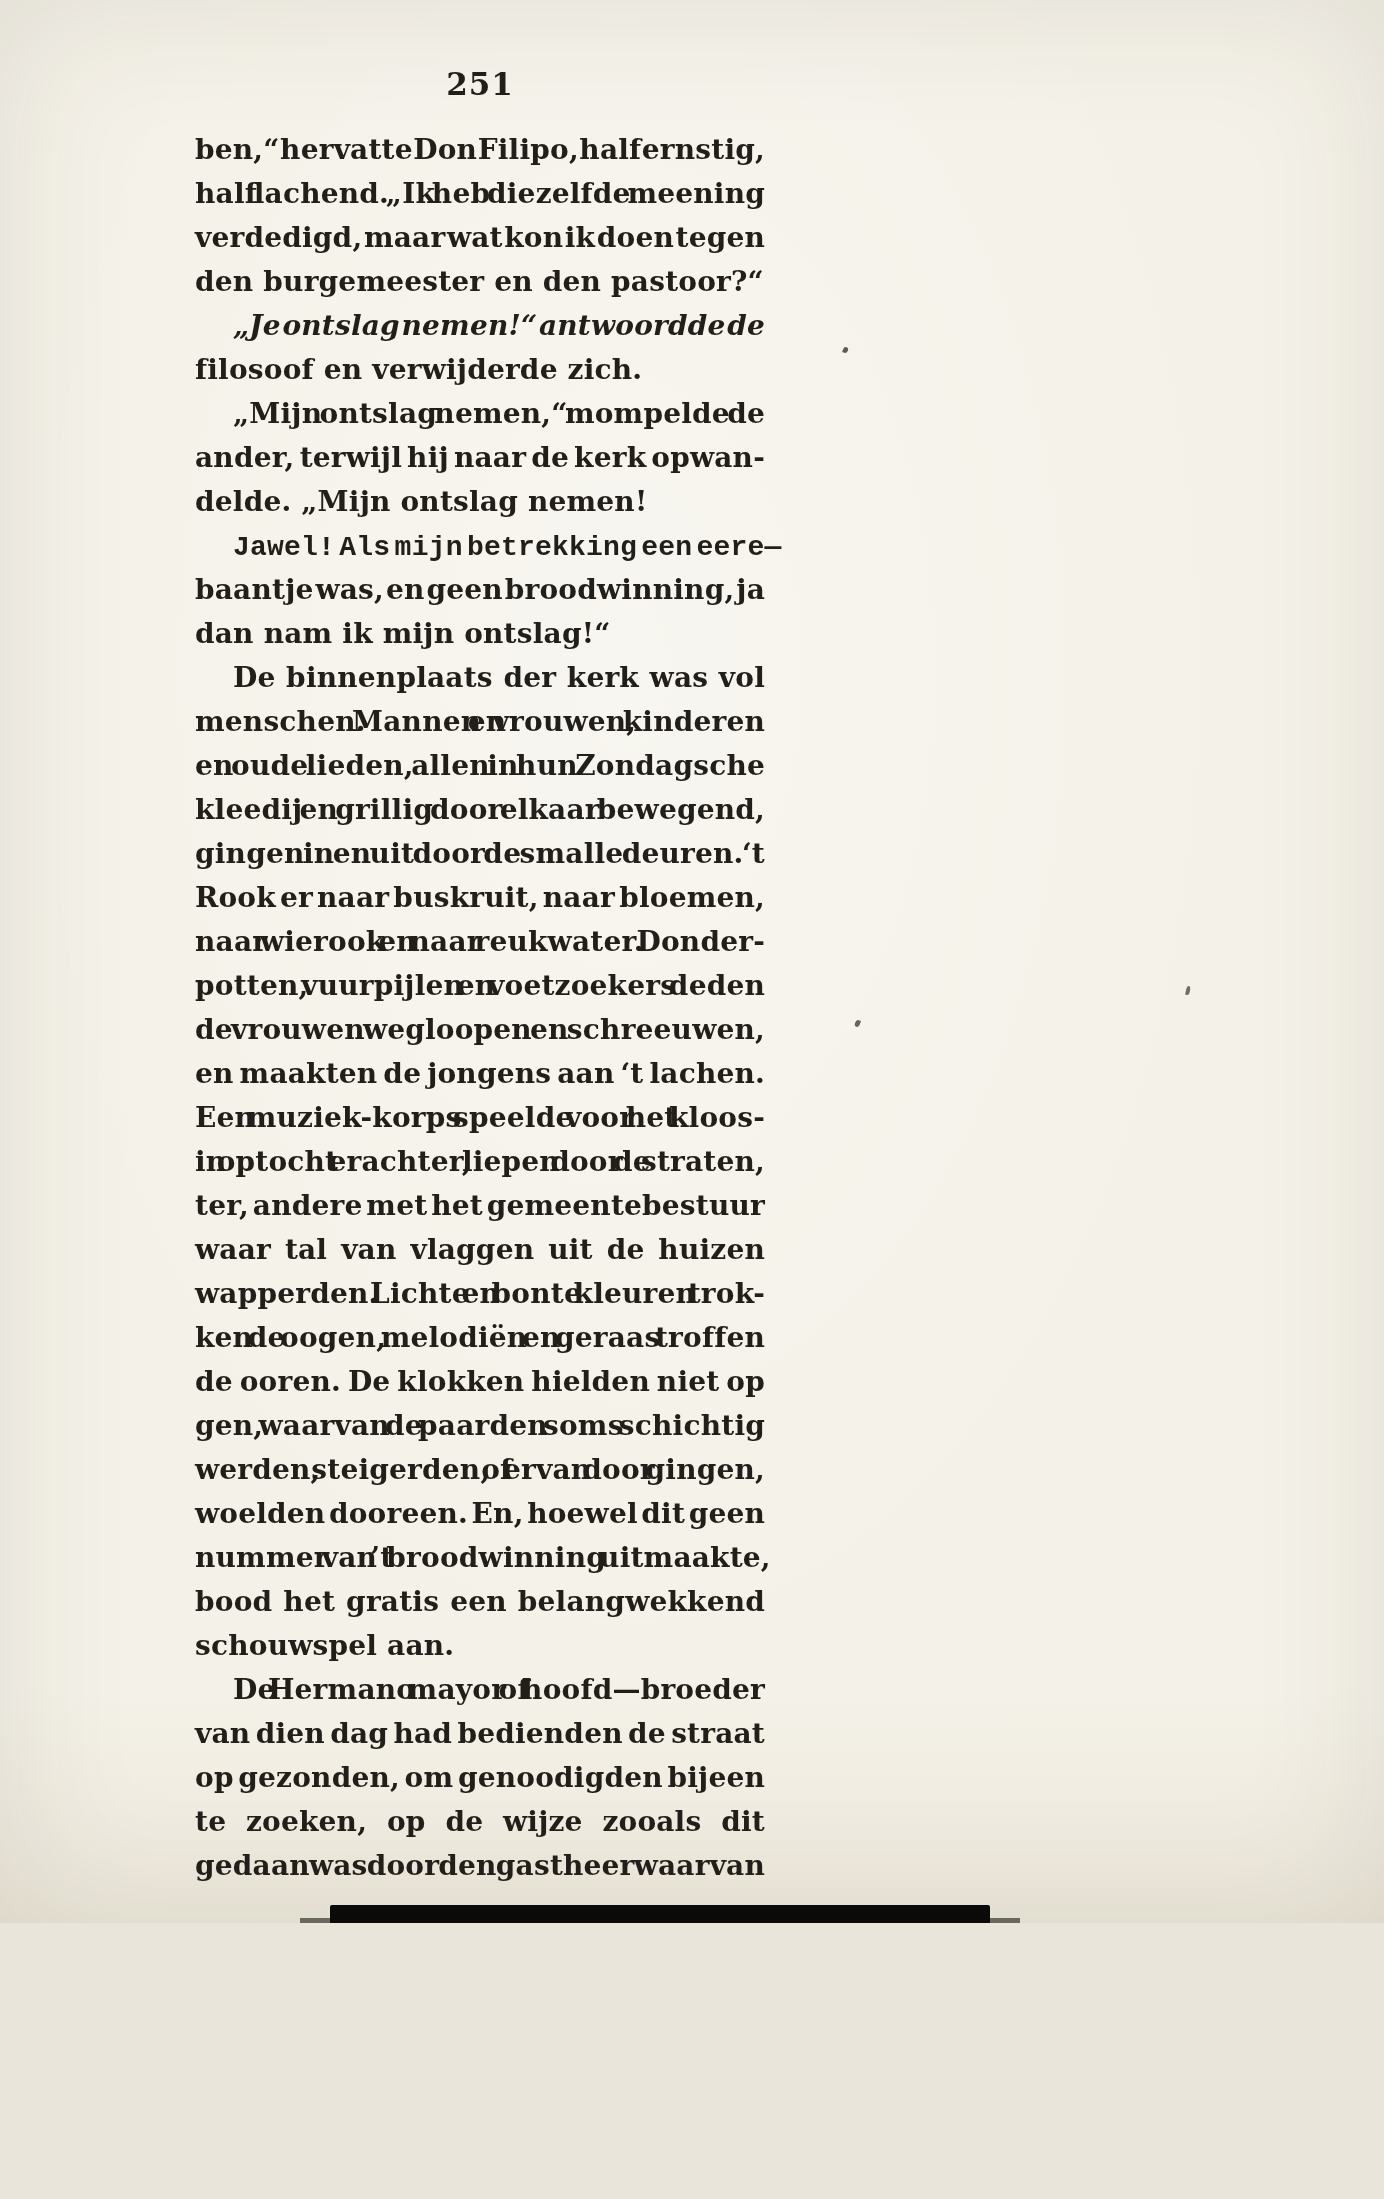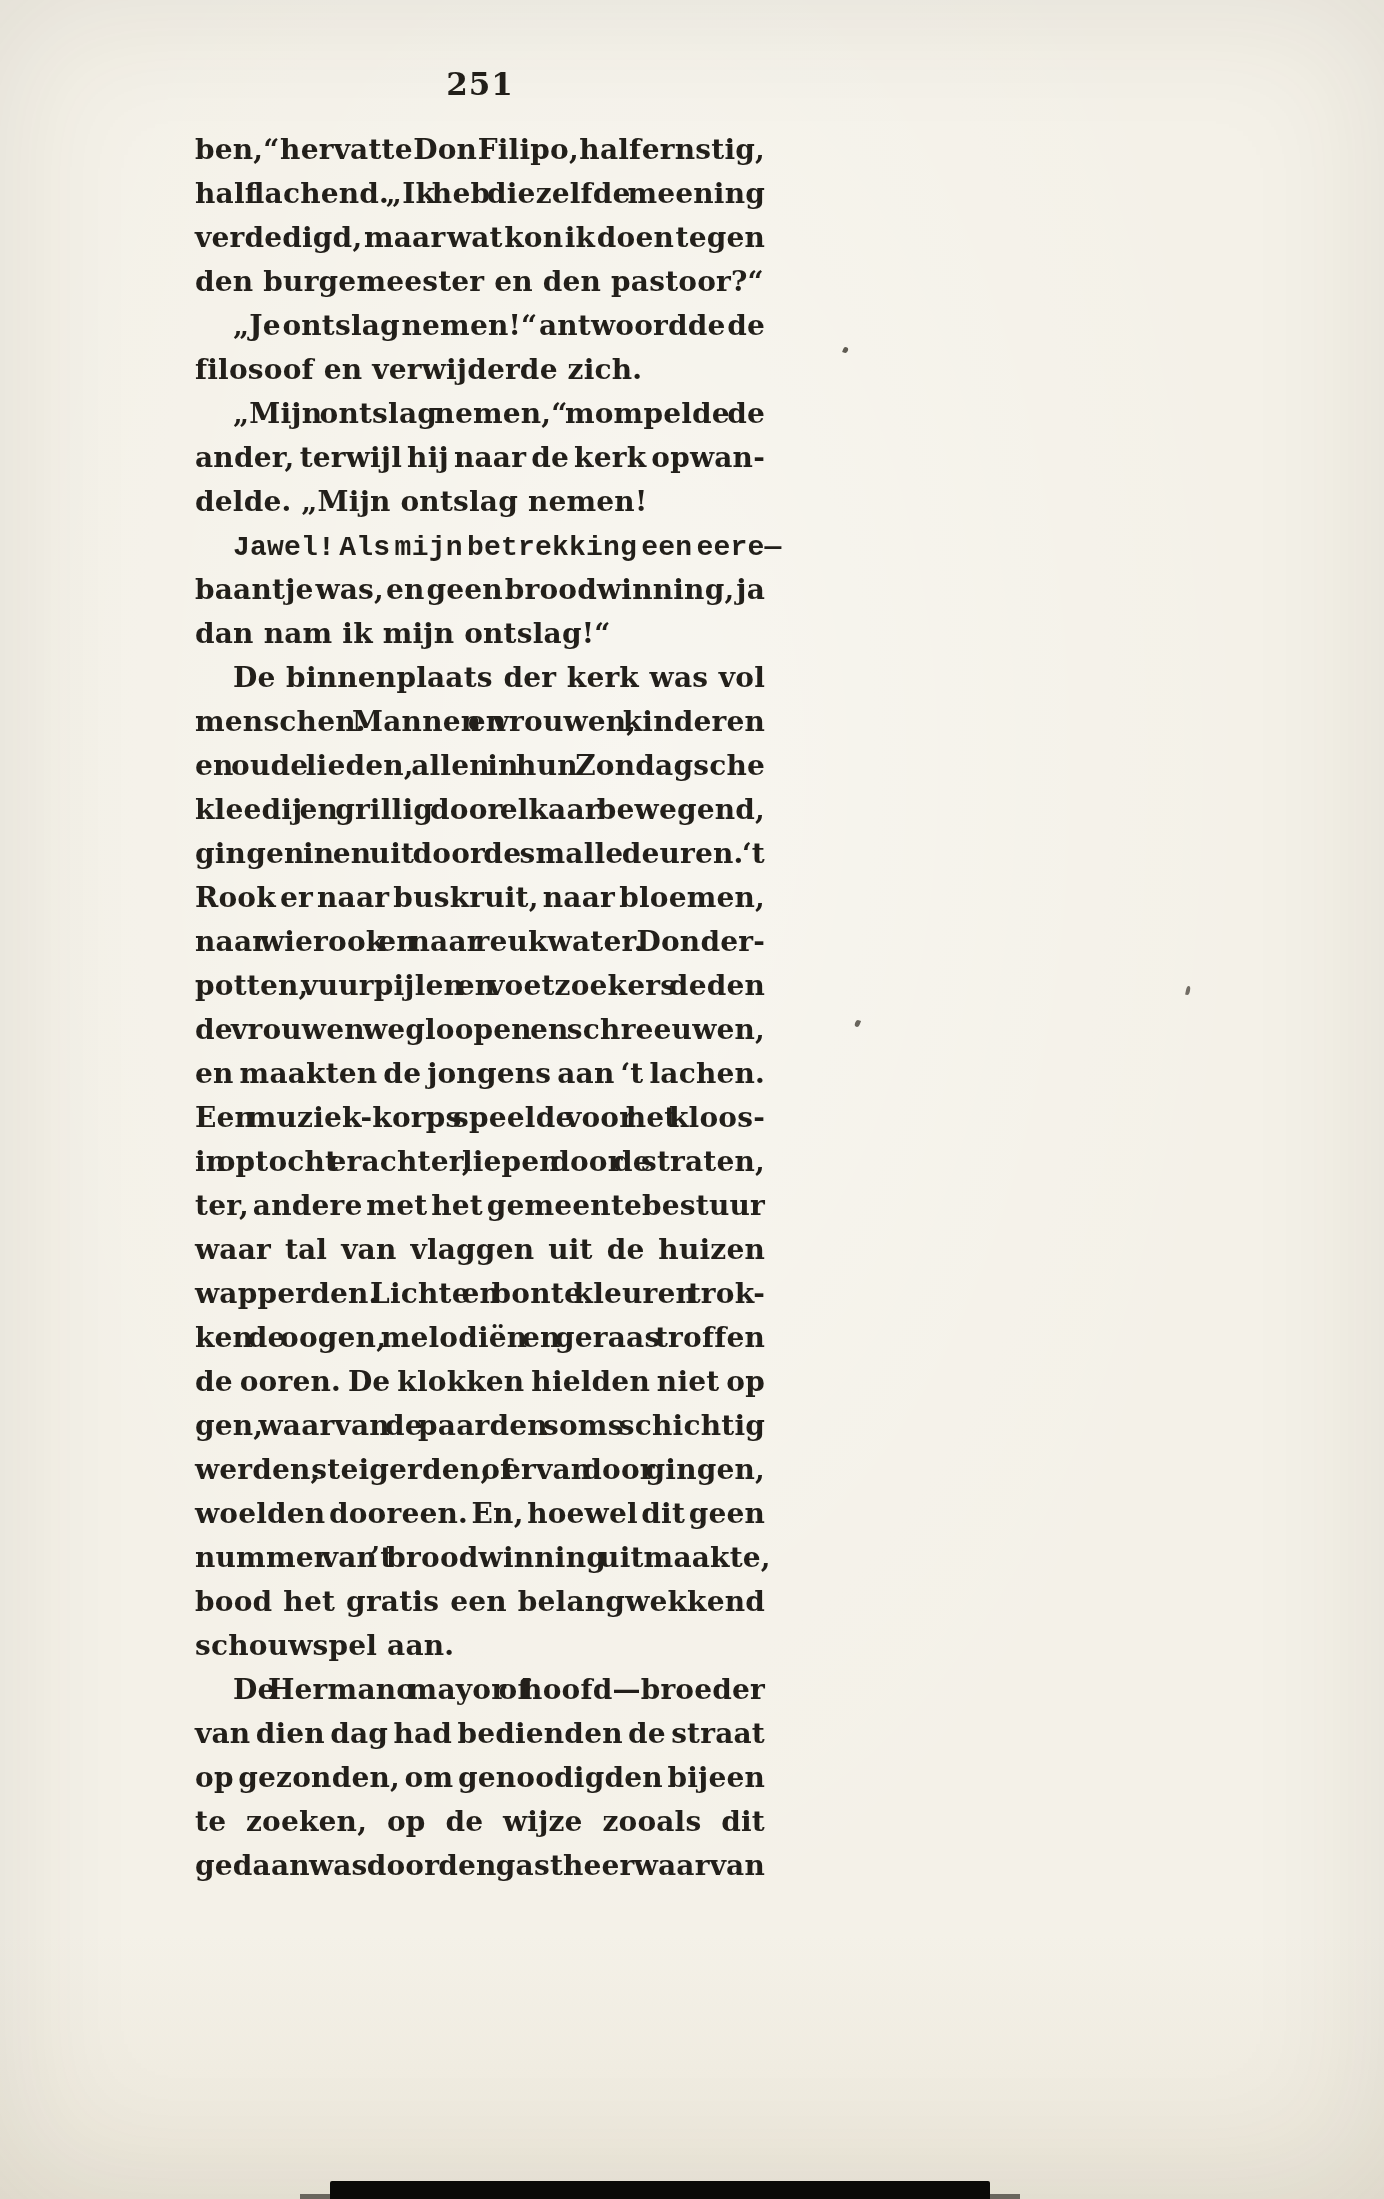--- a/index.html
+++ b/index.html
@@ -5,21 +5,21 @@
   html, body { margin: 0; padding: 0; }
   body {
     width: 1384px;
     height: 2199px;
     font-family: "DejaVu Serif", "Liberation Serif", serif;
     background: #e9e5da;
   }
   .page {
     position: relative;
     width: 1384px;
-    height: 2199px;
+    height: 1923px;
     overflow: hidden;
     background:
       radial-gradient(ellipse at 45% 35%, rgba(255,255,255,0.35), rgba(0,0,0,0) 60%),
       linear-gradient(180deg, var(--paper, #f4f1e8) 0%, var(--paper, #f4f1e8) 88%, #ece7da 100%);
     background-color: var(--paper, #f4f1e8);
     box-shadow: inset 0 0 140px rgba(60,50,30,0.10);
   }
   .page-number {
     position: absolute;
     top: 66px;
@@ -79,21 +79,21 @@
 <body>
 
 <div class="page">
   <div class="page-number">251</div>
 
   <div class="text-column">
       <div class="line"><span class="line-text" style="word-spacing: -9.44688px;">ben,“ hervatte Don Filipo, half ernstig,</span></div>
       <div class="line"><span class="line-text" style="word-spacing: -13.1531px;">half lachend. „Ik heb diezelfde meening</span></div>
       <div class="line"><span class="line-text" style="word-spacing: -8.41406px;">verdedigd, maar wat kon ik doen tegen</span></div>
       <div class="line para-end"><span class="line-text" style="word-spacing: 0px; margin-top: 37px;">den burgemeester en den pastoor?“</span></div>
-      <div class="line indent"><span class="line-text" style="word-spacing: -8.30859px;">„Je ontslag nemen!“ antwoordde de</span></div>
+      <div class="line indent"><span class="line-text" style="word-spacing: -8.30859px; font-style: italic;">„Je ontslag nemen!“ antwoordde de</span></div>
       <div class="line para-end"><span class="line-text" style="word-spacing: 0px;">filosoof en verwijderde zich.</span></div>
       <div class="line indent"><span class="line-text" style="word-spacing: -12.6211px;">„Mijn ontslag nemen,“ mompelde de</span></div>
       <div class="line"><span class="line-text" style="word-spacing: -4.86979px;">ander, terwijl hij naar de kerk opwan-</span></div>
       <div class="line para-end"><span class="line-text" style="word-spacing: 0px;">delde. „Mijn ontslag nemen!</span></div>
       <div class="line indent"><span class="line-text" style="word-spacing: -12.7031px; font-family: Liberation Mono, monospace;">Jawel! Als mijn betrekking een eere—</span></div>
       <div class="line"><span class="line-text" style="word-spacing: -8.00938px;">baantje was, en geen broodwinning, ja</span></div>
       <div class="line para-end"><span class="line-text" style="word-spacing: 0px;">dan nam ik mijn ontslag!“</span></div>
       <div class="line indent"><span class="line-text" style="word-spacing: 0.671875px;">De binnenplaats der kerk was vol</span></div>
       <div class="line"><span class="line-text" style="word-spacing: -23.5664px;">menschen. Mannen en vrouwen, kinderen</span></div>
       <div class="line"><span class="line-text" style="word-spacing: -12.4818px;">en oude lieden, allen in hun Zondagsche</span></div>

